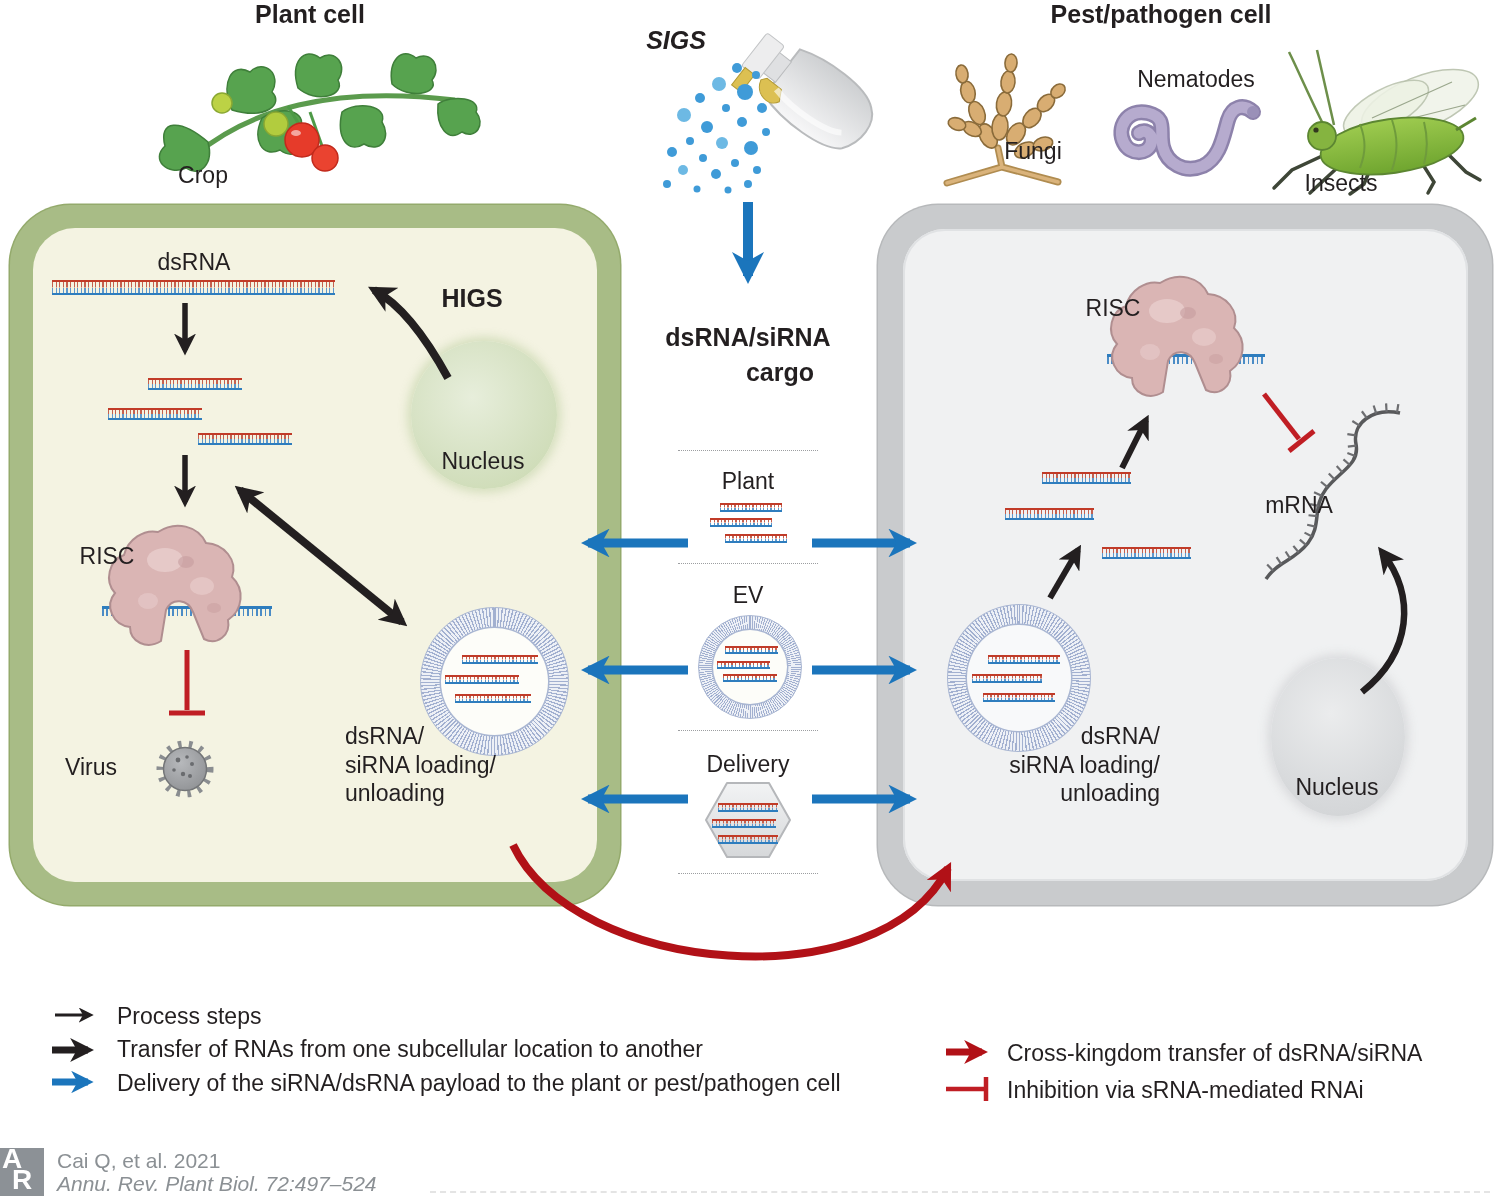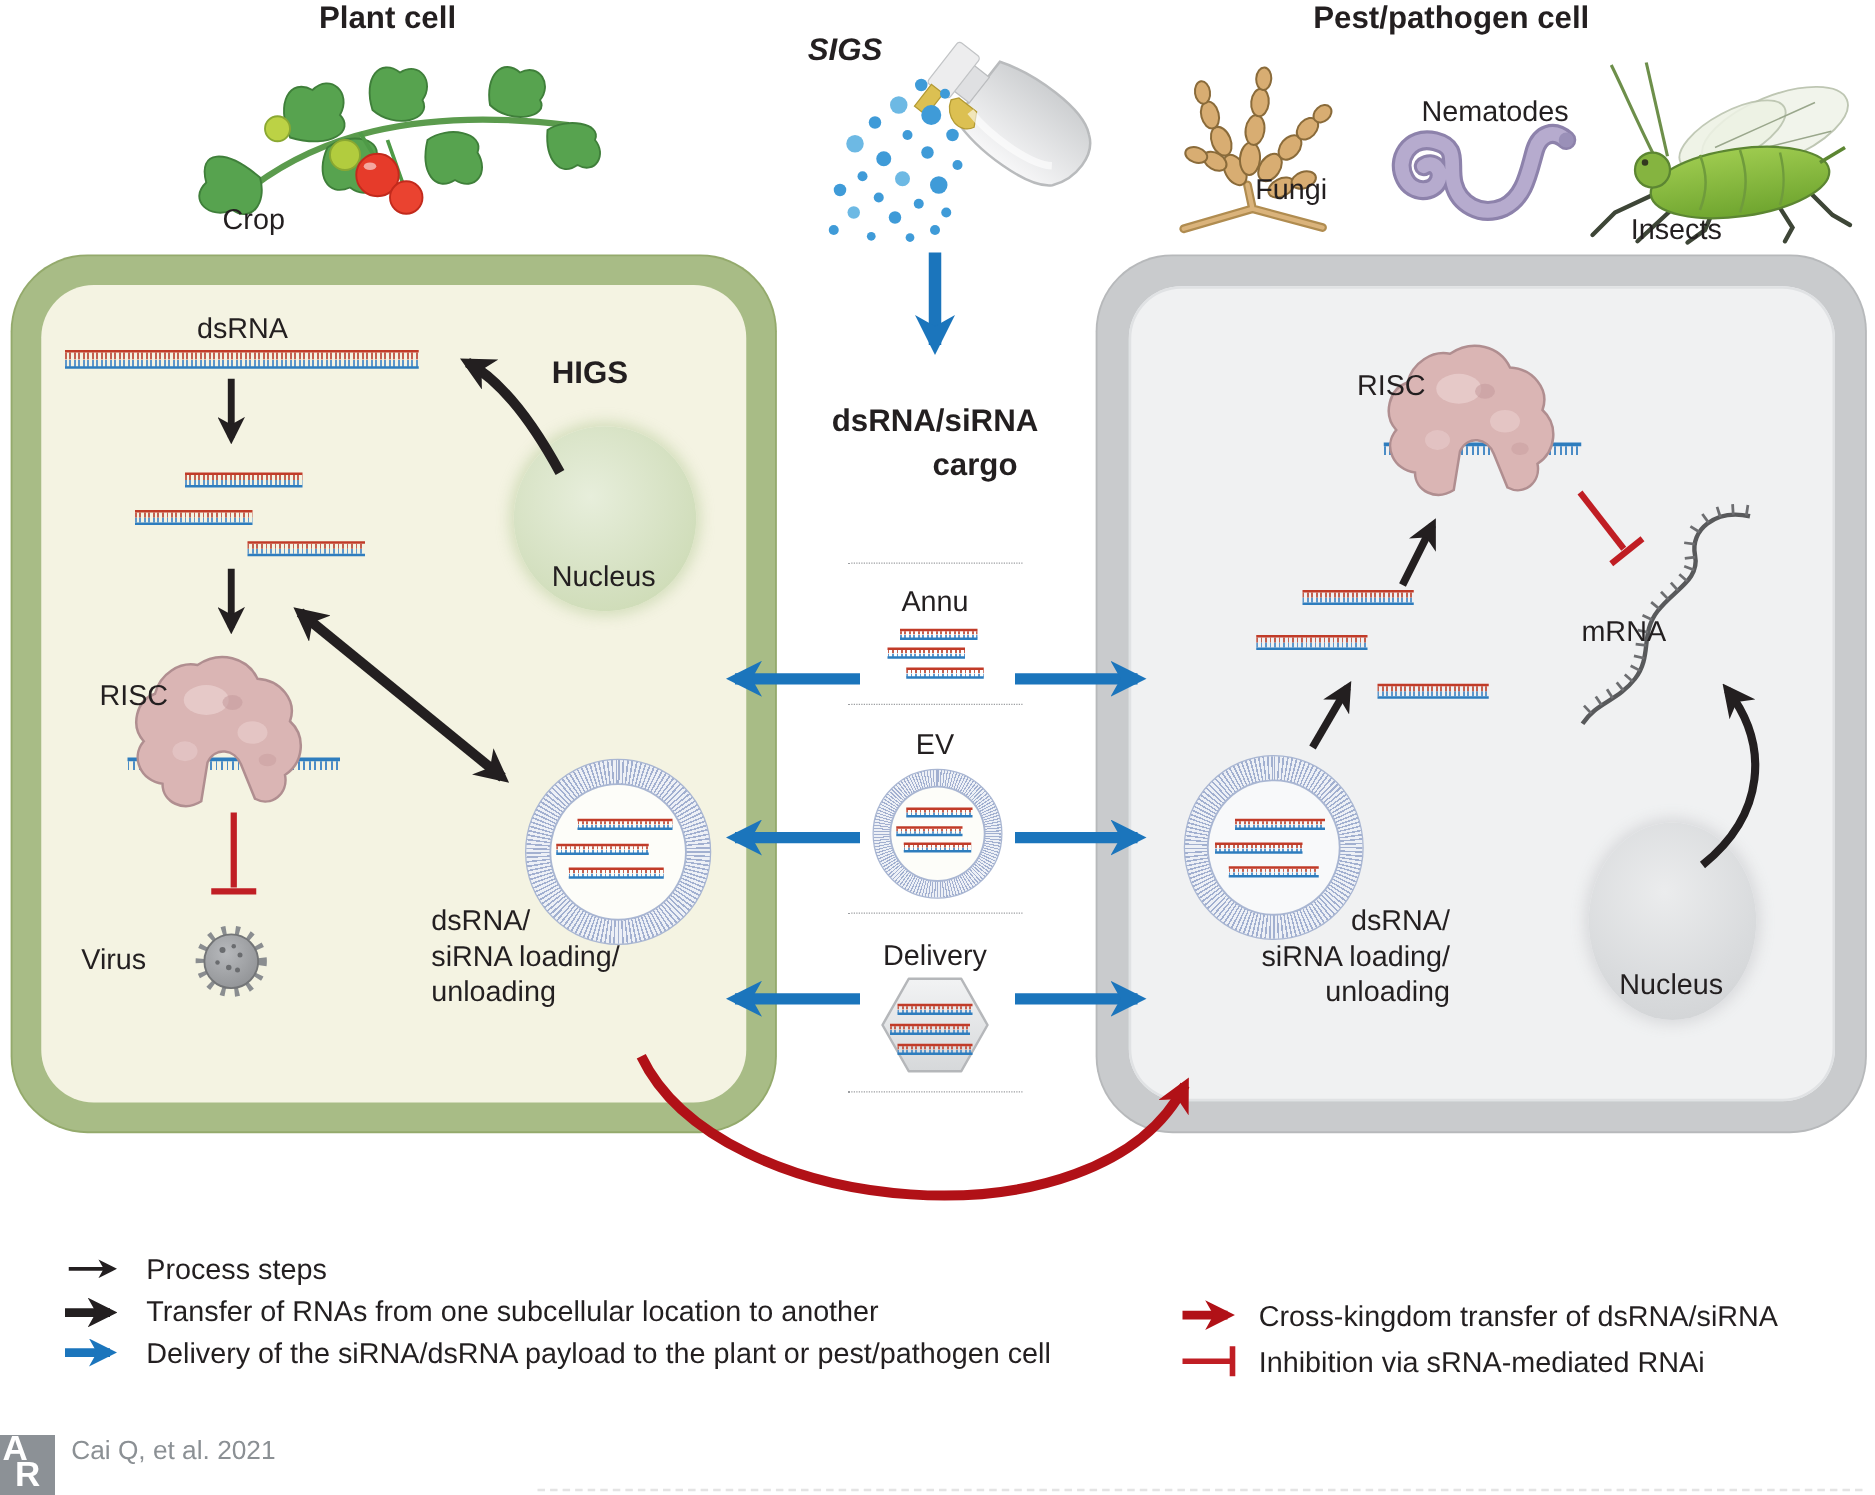--- a/index.html
+++ b/index.html
@@ -326,37 +326,37 @@
     <path d="M946,1052 L982,1052" stroke="#b11117" stroke-width="7" fill="none" marker-end="url(#mkRed)"></path>
     <path d="M946,1089 L984,1089" stroke="#c01e24" stroke-width="4.5" fill="none"></path>
     <path d="M986,1077 L986,1101" stroke="#c01e24" stroke-width="4.5" fill="none"></path>
   </svg>
 
   <div class="lbl ctr bold" style="left:310px;top:0px;">Plant cell</div>
   <div class="lbl ctr bold" style="left:1161px;top:0px;">Pest/pathogen cell</div>
   <div class="lbl ctr bold" style="left:676px;top:26px;font-style:italic;">SIGS</div>
   <div class="lbl ctr" style="left:203px;top:162px;">Crop</div>
   <div class="lbl ctr" style="left:1033px;top:138px;">Fungi</div>
-  <div class="lbl ctr" style="left:1196px;top:76px;text-align:center;">Nematodes</div>
+  <div class="lbl ctr" style="left:1196px;top:66px;text-align:center;">Nematodes</div>
   <div class="lbl ctr" style="left:1341px;top:170px;">Insects</div>
   <div class="lbl ctr bold" style="left:748px;top:323px;">dsRNA/siRNA</div>
   <div class="lbl ctr bold" style="left:748px;top:358px;margin-left:32px;">cargo</div>
 
   <div class="lbl ctr" style="left:194px;top:249px;">dsRNA</div>
   <div class="lbl ctr bold" style="left:472px;top:284px;">HIGS</div>
   <div class="lbl ctr" style="left:483px;top:448px;">Nucleus</div>
   <div class="lbl ctr" style="left:107px;top:543px;">RISC</div>
   <div class="lbl ctr" style="left:91px;top:754px;">Virus</div>
   <div class="loading-block" style="left:345px;top:722px;text-align:left;">
     <span style="display:block">dsRNA/</span>
     <span style="display:block">siRNA loading/</span>
     <span style="display:block">unloading</span>
   </div>
 
-  <div class="lbl ctr" style="left:748px;top:468px;">Annu</div>
+  <div class="lbl ctr" style="left:748px;top:468px;">Plant</div>
   <div class="lbl ctr" style="left:748px;top:582px;text-align:right;">EV</div>
   <div class="lbl ctr" style="left:748px;top:751px;">Delivery</div>
 
   <div class="lbl ctr" style="left:1113px;top:295px;">RISC</div>
   <div class="lbl ctr" style="left:1299px;top:492px;">mRNA</div>
   <div class="lbl ctr" style="left:1337px;top:774px;">Nucleus</div>
   <div class="loading-block" style="left:1000px;top:722px;width:160px;text-align:right;">
     <span style="display:block">dsRNA/</span>
     <span style="display:block">siRNA loading/</span>
     <span style="display:block">unloading</span>
@@ -366,14 +366,15 @@
   <div class="legend-text" style="left:117px;top:1049px;">Transfer of RNAs from one subcellular location to another</div>
   <div class="legend-text" style="left:117px;top:1083px;">Delivery of the siRNA/dsRNA payload to the plant or pest/pathogen cell</div>
   <div class="legend-text" style="left:1007px;top:1053px;">Cross-kingdom transfer of dsRNA/siRNA</div>
   <div class="legend-text" style="left:1007px;top:1090px;">Inhibition via sRNA-mediated RNAi</div>
 
   <div class="ar-logo">
     <span class="ar-a">A</span>
     <span class="ar-r">R</span>
   </div>
   <div class="cite" style="top:1149px;">Cai Q, et al. 2021</div>
+  <div class="cite it" style="top:1172px;">Annu. Rev. Plant Biol. 72:497–524</div>
 
 </div>
 
 </body></html>

